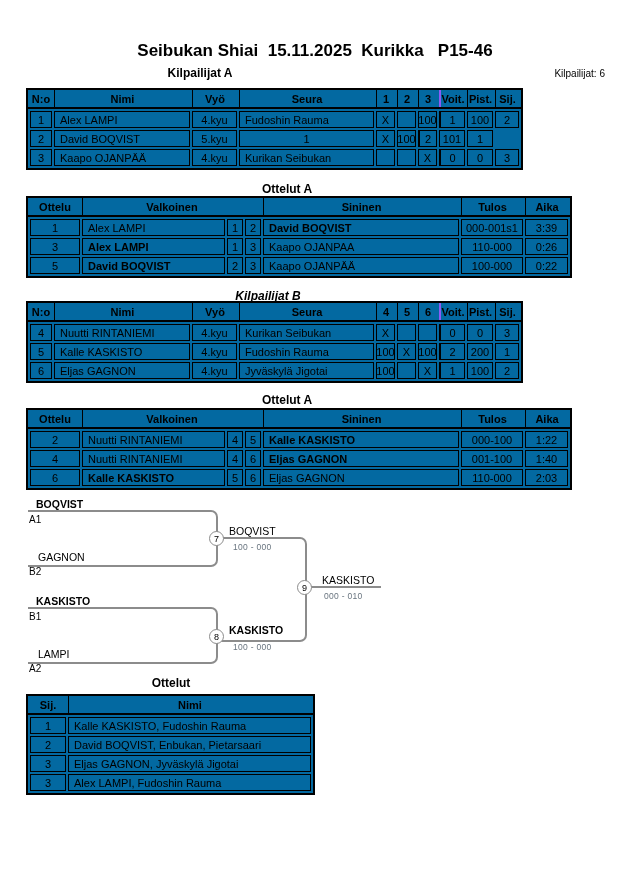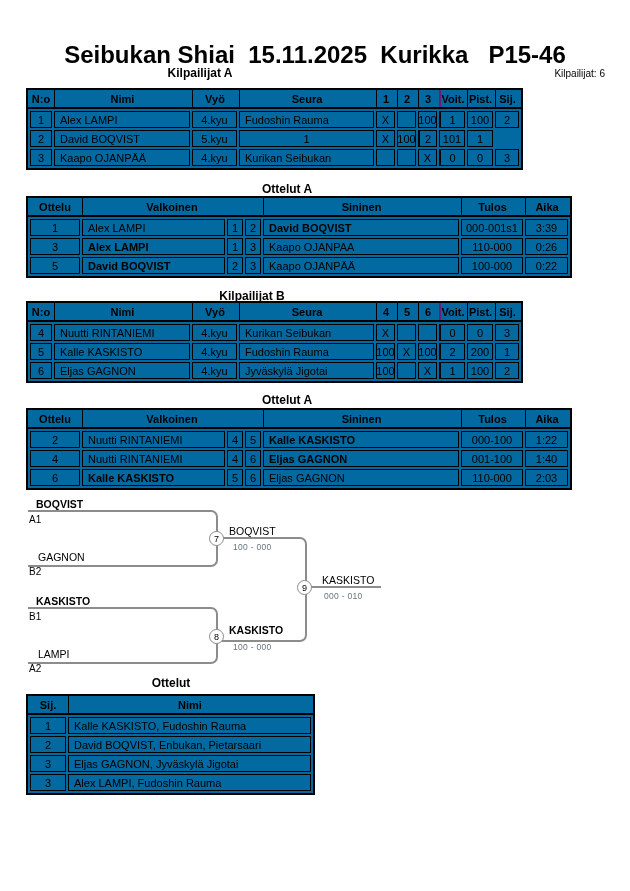--- a/index.html
+++ b/index.html
@@ -1,31 +1,31 @@
 <!DOCTYPE html>
 <html><head>
 <meta charset="utf-8">
 <style>
   html,body{margin:0;padding:0;}
   body{
     width:630px;height:891px;position:relative;background:#fff;
     font-family:"Liberation Sans","DejaVu Sans",sans-serif;color:#000;overflow:hidden;
   }
   .abs{position:absolute;}
-  .title{top:41px;left:0;width:630px;text-align:center;font-size:24px;font-weight:bold;white-space:pre;}
+  .title{top:41px;left:0;width:630px;text-align:center;font-size:17px;font-weight:bold;white-space:pre;}
   .sect{font-size:12px;font-weight:bold;text-align:center;}
   .meta{font-size:10px;}
   .bold{font-weight:bold;}
 
   
   .tbl{position:absolute;border:2px solid #000;background:#0369a1;}
   .thead{display:grid;column-gap:2px;padding:0 2px;border-bottom:2px solid #000;height:17px;font-size:11px;font-weight:bold;}
   .thead>div{display:flex;align-items:center;justify-content:center;border-left:1px solid #000;overflow:hidden;}
   .thead>div.nb{border-left:none;}
-  .thead>div.tk{border-left:2px solid #701a75;}
+  .thead>div.tk{border-left:2px solid #8b5cf6;}
   .tbody{padding:2px;}
   .row{display:grid;column-gap:2px;height:17px;font-size:11px;margin-bottom:2px;}
   .row:last-child{margin-bottom:0;}
   .row>div{border:1px solid #000;display:flex;align-items:center;justify-content:center;overflow:hidden;white-space:nowrap;}
   .row>div.l{justify-content:flex-start;padding-left:5px;}
   .row>div.tk{border-left-width:2px;}
   .cols-k{grid-template-columns:22px 136px 45px 135px 19px 19px 19px 26px 26px 24px;}
   .cols-o{grid-template-columns:50px 143px 16px 16px 196px 62px 43px;}
   .cols-oh{grid-template-columns:50px 179px 196px 62px 43px;}
   .cols-t{grid-template-columns:36px 243px;}
@@ -131,21 +131,21 @@
       <div class="l bold">David BOQVIST</div>
       <div>2</div>
       <div>3</div>
       <div class="l">Kaapo OJANPÄÄ</div>
       <div>100-000</div>
       <div>0:22</div>
     </div>
   </div>
 </div>
 
-<div class="abs sect" style="top:289px;left:152px;width:200px;">Kilpailijat B</div>
+<div class="abs sect" style="top:289px;left:168px;width:200px;font-style:italic;">Kilpailijat B</div>
 <div class="tbl" style="left:26px;top:301px;">
   <div class="thead cols-k">
     <div class="nb">N:o</div>
     <div>Nimi</div>
     <div>Vyö</div>
     <div>Seura</div>
     <div>4</div>
     <div>5</div>
     <div>6</div>
     <div class="tk">Voit.</div>

